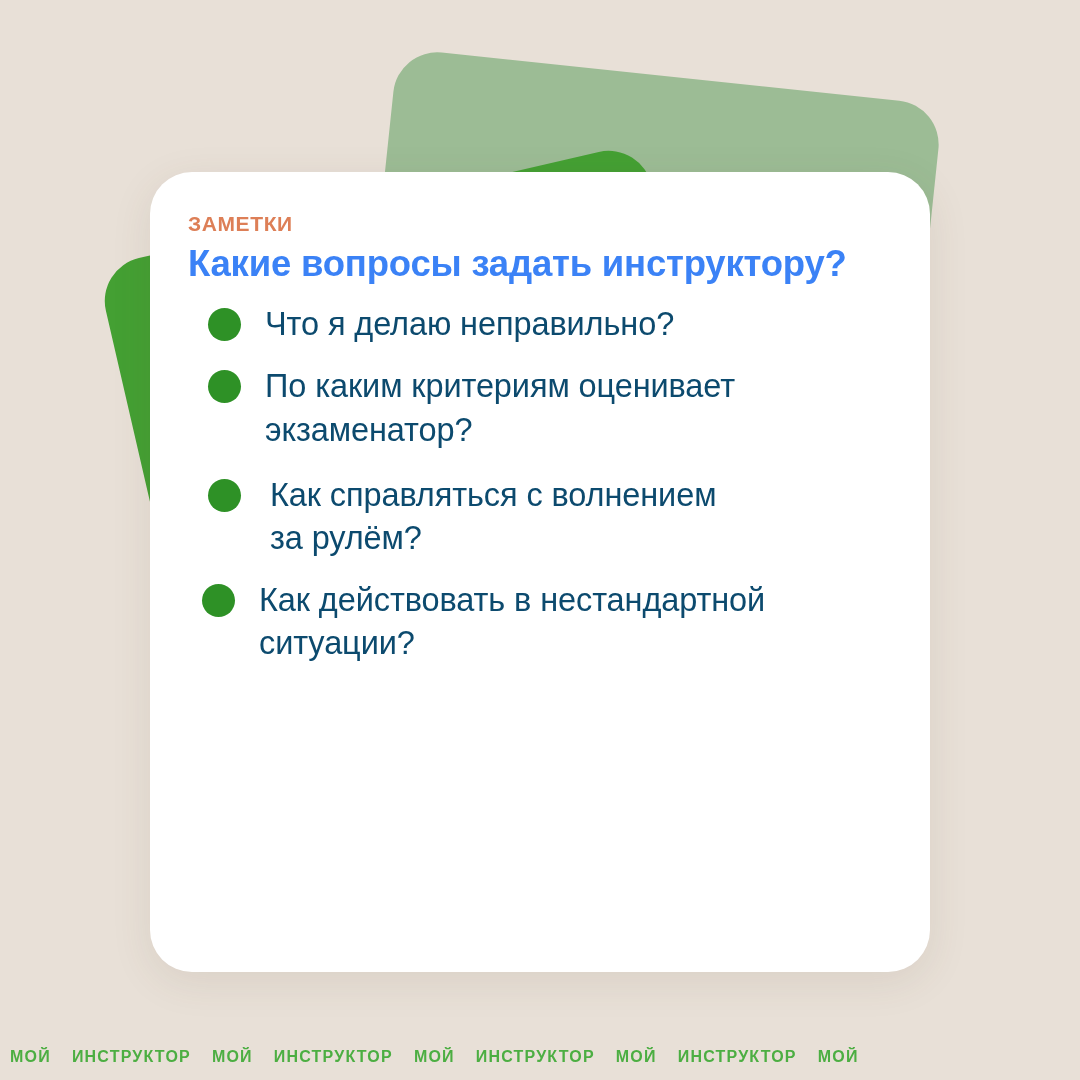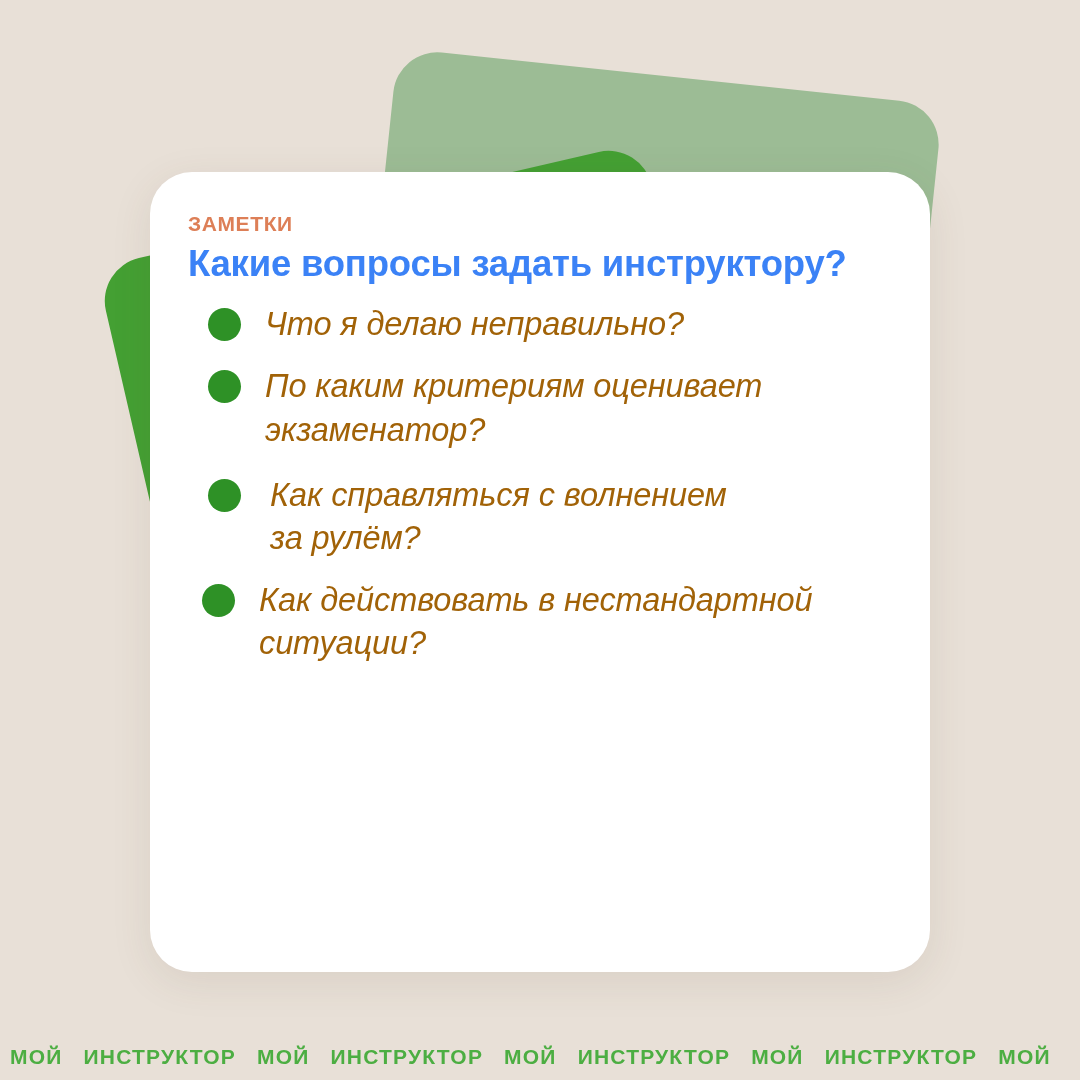--- a/index.html
+++ b/index.html
@@ -103,27 +103,26 @@
     position: absolute;
     width: 33px;
     height: 33px;
     border-radius: 50%;
     background: #2e9126;
     top: 5px;
   }
 
   .bullet-text {
     display: block;
-    color: #a16207;
+    color: #0c4a6e;
     font-size: 32.5px;
     line-height: 1.33;
     font-weight: normal;
     letter-spacing: -0.1px;
     white-space: pre-line;
-    font-style: italic;
   }
 
   
   .bi-0 .bullet-dot { left: 20px; }
   .bi-0 .bullet-text { padding-left: 77px; }
 
   .bi-1 .bullet-dot { left: 20px; }
   .bi-1 .bullet-text { padding-left: 77px; }
 
   .bi-2 .bullet-dot { left: 20px; }
@@ -155,21 +154,21 @@
 
   .ticker-track {
     display: flex;
     align-items: center;
     white-space: nowrap;
     padding-left: 10px;
   }
 
   .ticker-word {
     color: #4cae42;
-    font-size: 21px;
+    font-size: 16px;
     font-weight: bold;
     letter-spacing: 1.2px;
     margin-right: 21px;
   }
 </style>
 </head>
 <body>
 
 <div class="stage">
 

